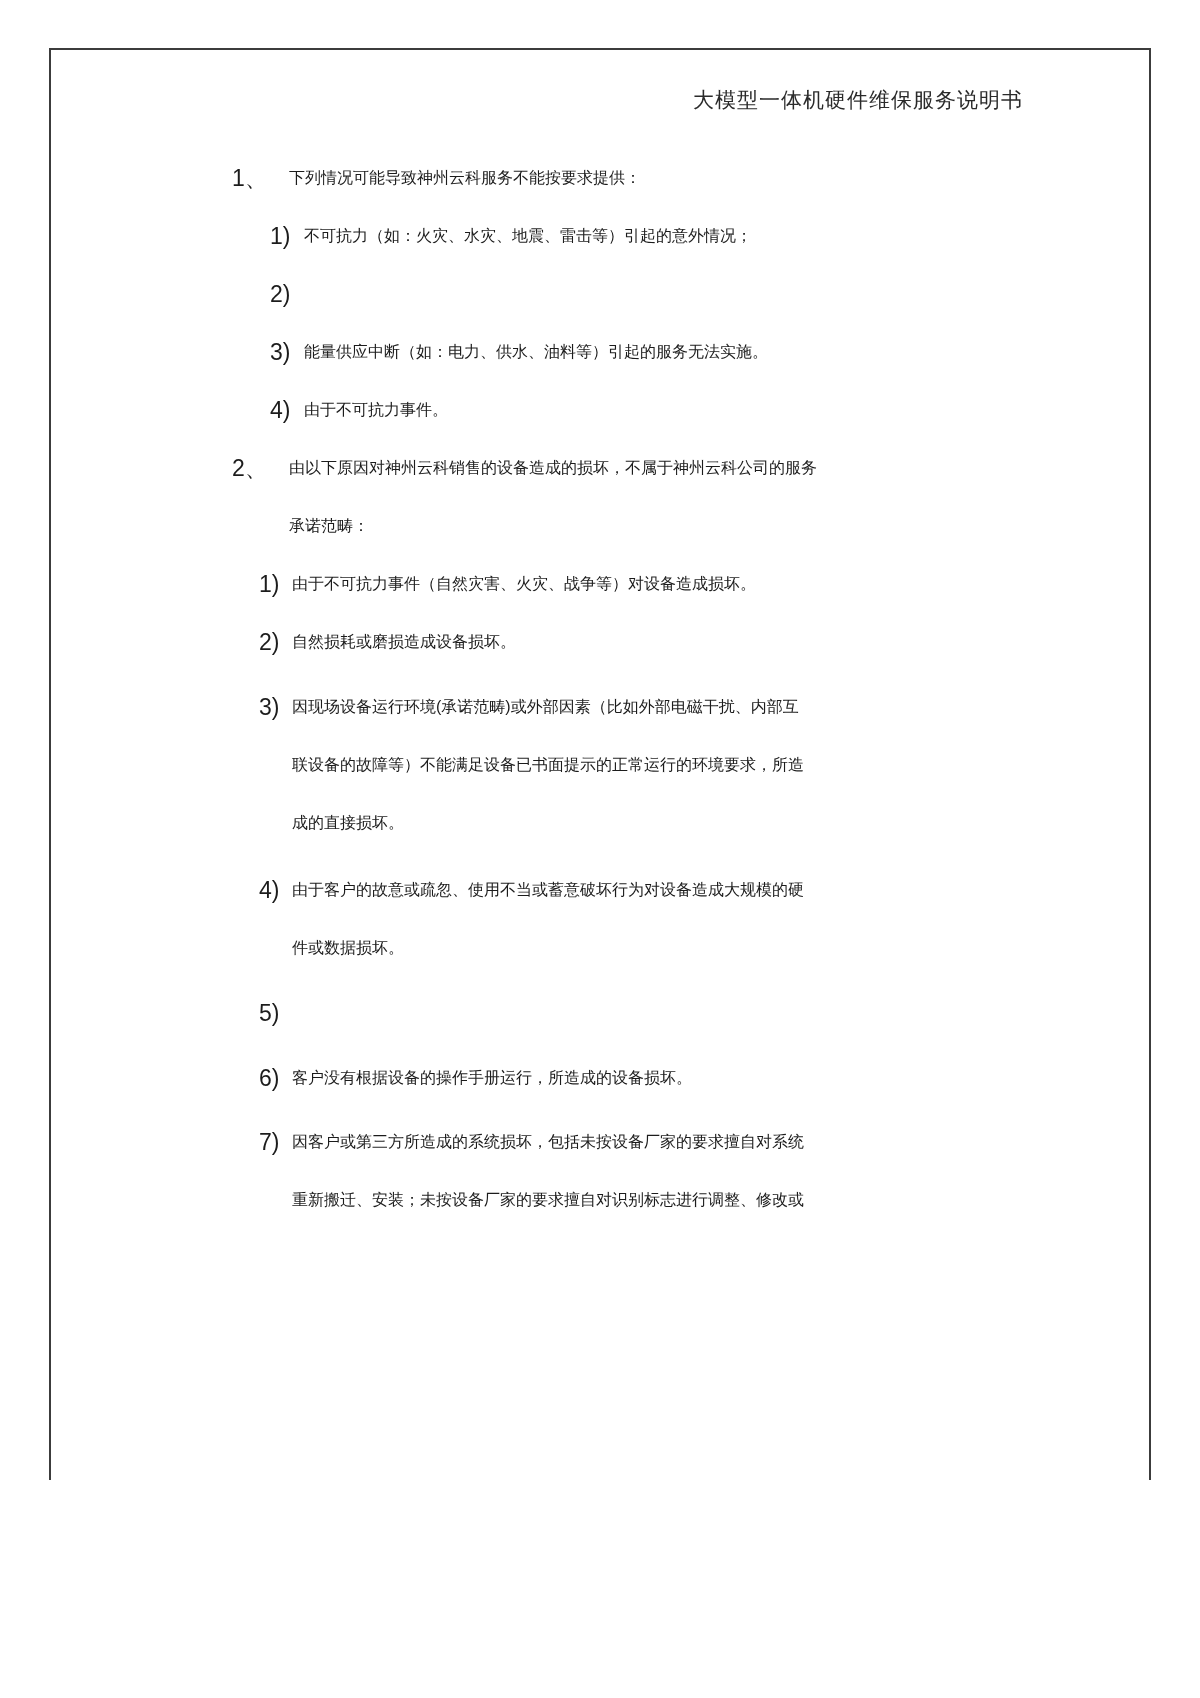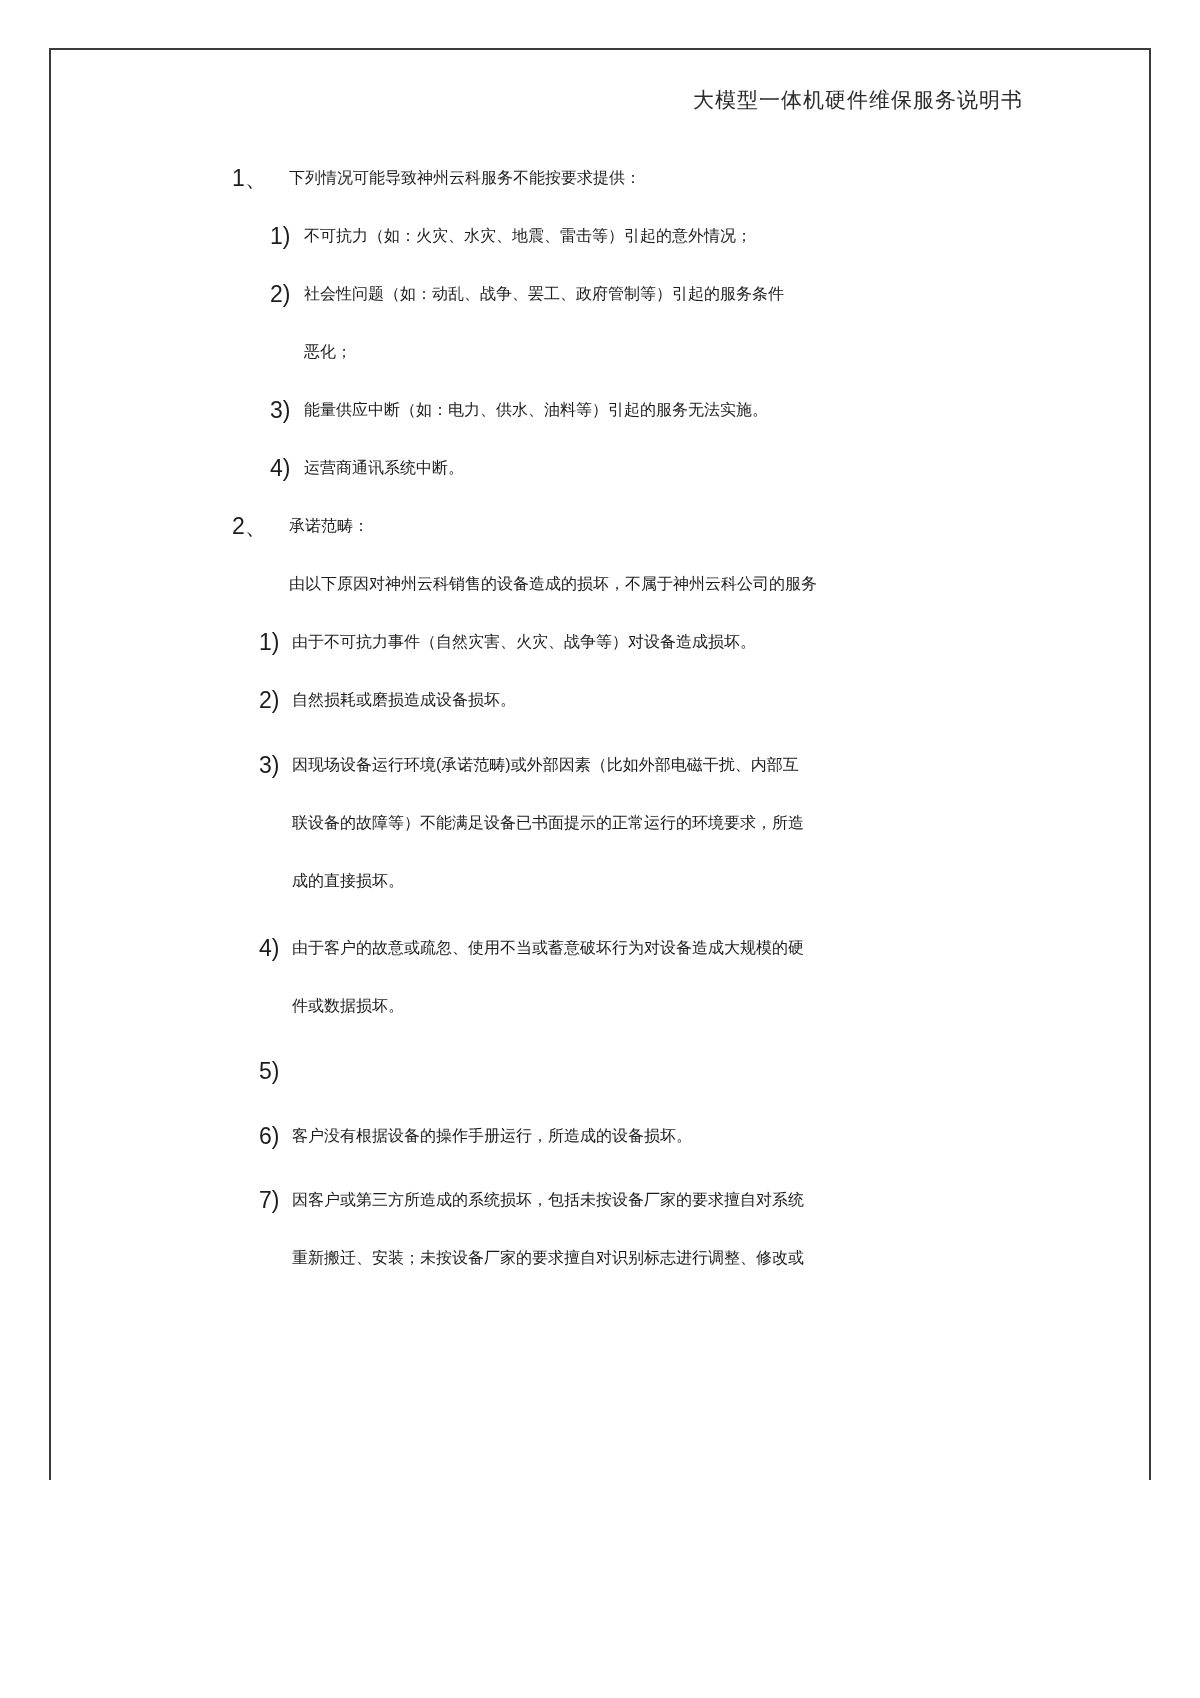--- a/index.html
+++ b/index.html
@@ -111,45 +111,41 @@
 
       <div class="item lv2">
         <span class="marker">1)</span>
         <div class="text">
           <div class="line">不可抗力（如：火灾、水灾、地震、雷击等）引起的意外情况；</div>
         </div>
       </div>
 
       <div class="item lv2">
         <span class="marker">2)</span>
-        <div class="text">
-          <div class="line">社会性问题（如：动乱、战争、罢工、政府管制等）引起的服务条件</div>
-          <div class="line">恶化；</div>
-        </div>
       </div>
 
       <div class="item lv2">
         <span class="marker">3)</span>
         <div class="text">
           <div class="line">能量供应中断（如：电力、供水、油料等）引起的服务无法实施。</div>
         </div>
       </div>
 
       <div class="item lv2">
         <span class="marker">4)</span>
         <div class="text">
-          <div class="line">运营商通讯系统中断。</div>
+          <div class="line">由于不可抗力事件。</div>
         </div>
       </div>
 
       <div class="item lv1">
         <span class="marker">2、</span>
         <div class="text">
+          <div class="line">由以下原因对神州云科销售的设备造成的损坏，不属于神州云科公司的服务</div>
           <div class="line">承诺范畴：</div>
-          <div class="line">由以下原因对神州云科销售的设备造成的损坏，不属于神州云科公司的服务</div>
         </div>
       </div>
 
       <div class="item lv2b">
         <span class="marker">1)</span>
         <div class="text">
           <div class="line">由于不可抗力事件（自然灾害、火灾、战争等）对设备造成损坏。</div>
         </div>
       </div>
 

